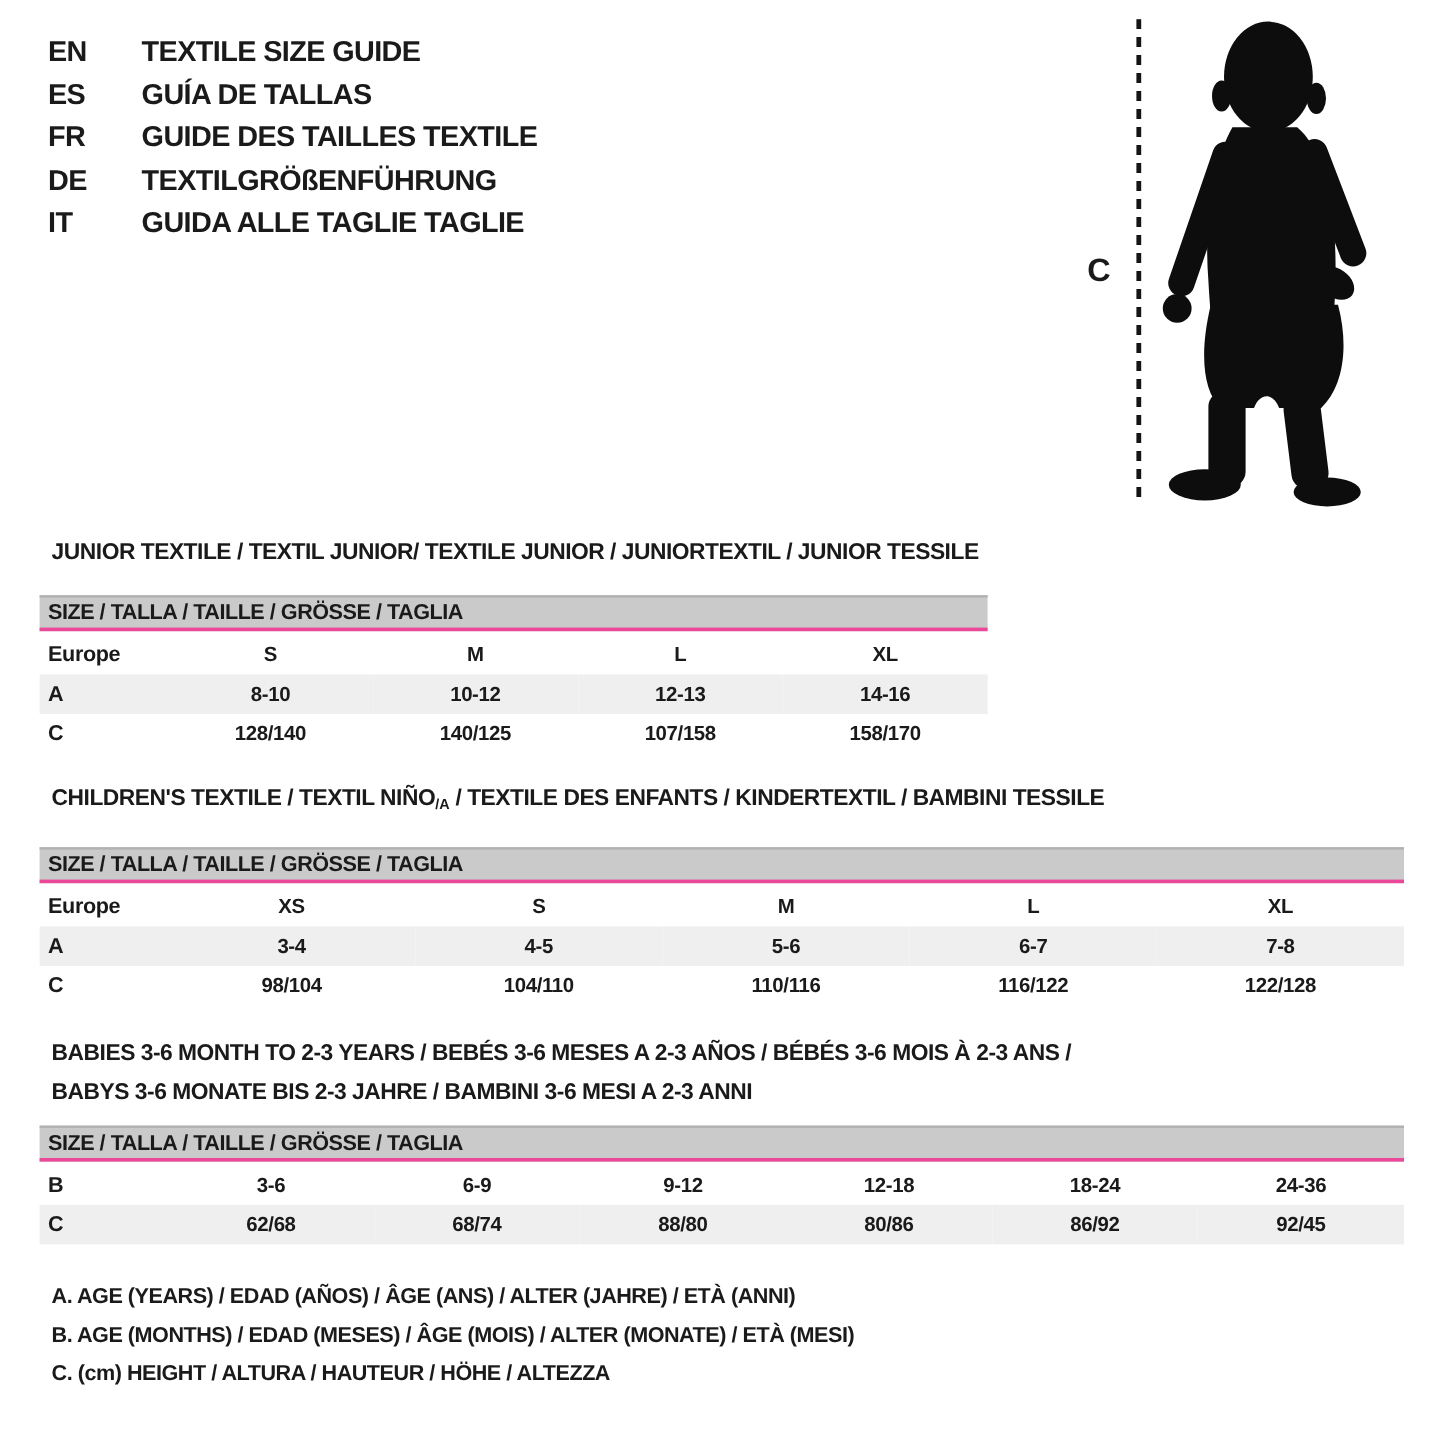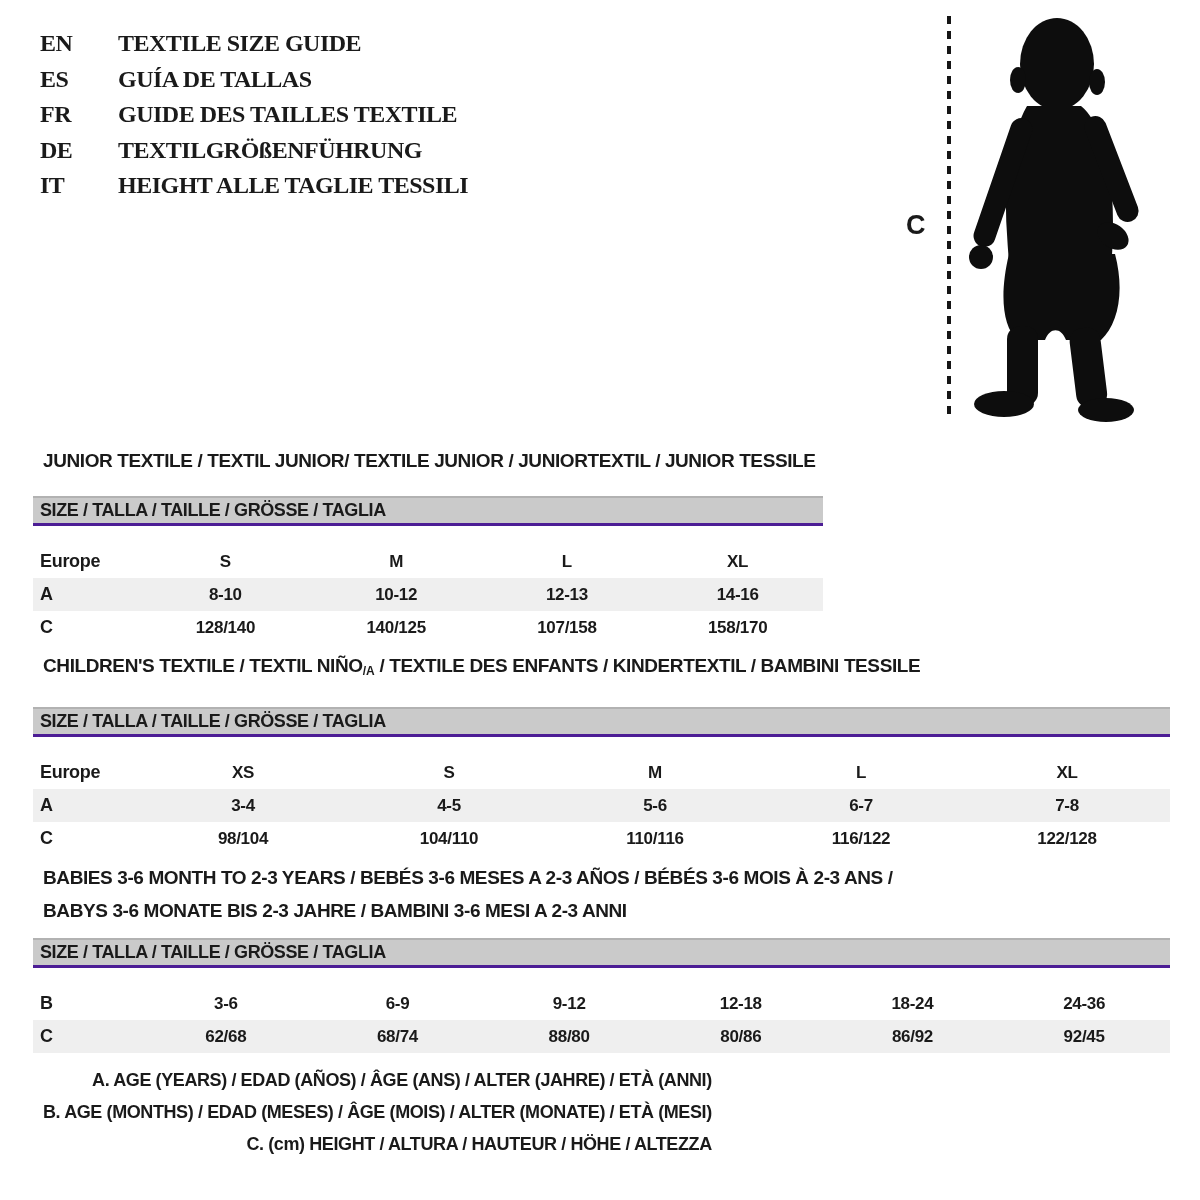--- a/index.html
+++ b/index.html
@@ -14,21 +14,21 @@
     width:1200px;height:1200px;
     background:var(--background,#fff);
     font-family:"Liberation Sans", sans-serif;
     color:var(--text,#1a1a1a);
     -webkit-font-smoothing:antialiased;
   }
   .page{position:relative;width:1200px;height:1200px;overflow:hidden;}
 
   
   .lang-block{position:absolute;left:40px;top:26px;}
-  .lang-row{display:flex;line-height:35.5px;font-family:Liberation Serif, serif;}
+  .lang-row{display:flex;line-height:35.5px;}
   .lang-code{
     width:78px;font-size:24px;font-weight:bold;letter-spacing:-0.5px;
   }
   .lang-title{font-size:24px;font-weight:bold;letter-spacing:-0.5px;}
 
   
   .figure{position:absolute;left:0;top:0;width:1200px;height:430px;pointer-events:none;}
   .dash-line{
     position:absolute;left:947px;top:16px;width:4px;height:402px;
     background:repeating-linear-gradient(to bottom,#151515 0 8px,transparent 8px 15px);
@@ -47,41 +47,40 @@
   }
   .sec h2 .sub{font-size:12px;vertical-align:-3px;letter-spacing:0;}
   .sec1{top:437px;width:790px;}
   .sec2{top:642px;width:1137px;}
   .sec3{top:849px;width:1137px;}
   .sec3 h2{line-height:33px;}
   .size-bar{
     margin-top:24px;
     background:var(--table-header-bg,#cacaca);
     border-top:2px solid #b2b2b2;
-    border-bottom:3px solid #4c1d95;
+    border-bottom:3px solid #ec4899;
     font-size:18px;font-weight:bold;letter-spacing:-0.4px;
     line-height:25px;padding-left:7px;
   }
   .sec3 .size-bar{margin-top:11px;}
   .sec table{
-    margin-top:19px;border-collapse:collapse;table-layout:fixed;width:100%;
+    margin-top:3px;border-collapse:collapse;table-layout:fixed;width:100%;
   }
   .sec td{
     font-size:17px;font-weight:bold;letter-spacing:-0.3px;
     text-align:center;height:33px;padding:0;
   }
   .sec td.rowlabel{text-align:left;padding-left:7px;font-size:18px;}
   .sec tr.shaded{background:var(--table-row-alt-bg,#efefef);}
 
   
   .legend{position:absolute;left:43px;top:1064px;}
   .legend-line{
     font-size:18px;font-weight:bold;letter-spacing:-0.4px;line-height:32px;
     white-space:nowrap;
-    text-align:right;
   }
 </style>
 </head>
 <body>
 
 <div class="page">
 
   <div class="lang-block">
     <div class="lang-row">
       <span class="lang-code">EN</span>
@@ -94,21 +93,21 @@
     <div class="lang-row">
       <span class="lang-code">FR</span>
       <span class="lang-title">GUIDE DES TAILLES TEXTILE</span>
     </div>
     <div class="lang-row">
       <span class="lang-code">DE</span>
       <span class="lang-title">TEXTILGRÖßENFÜHRUNG</span>
     </div>
     <div class="lang-row">
       <span class="lang-code">IT</span>
-      <span class="lang-title">HEIGHT ALLE TAGLIE TESSILI</span>
+      <span class="lang-title">GUIDA ALLE TAGLIE TAGLIE</span>
     </div>
   </div>
 
   <div class="figure">
     <div class="dash-line"></div>
     <div class="measure-label">C</div>
     <svg class="silhouette" width="195" height="412" viewBox="0 0 195 412" fill="#0d0d0d" xmlns="http://www.w3.org/2000/svg">
       <ellipse cx="102" cy="50" rx="37" ry="46"></ellipse>
       <ellipse cx="63" cy="66" rx="8" ry="13"></ellipse>
       <ellipse cx="142" cy="68" rx="8" ry="13"></ellipse>

